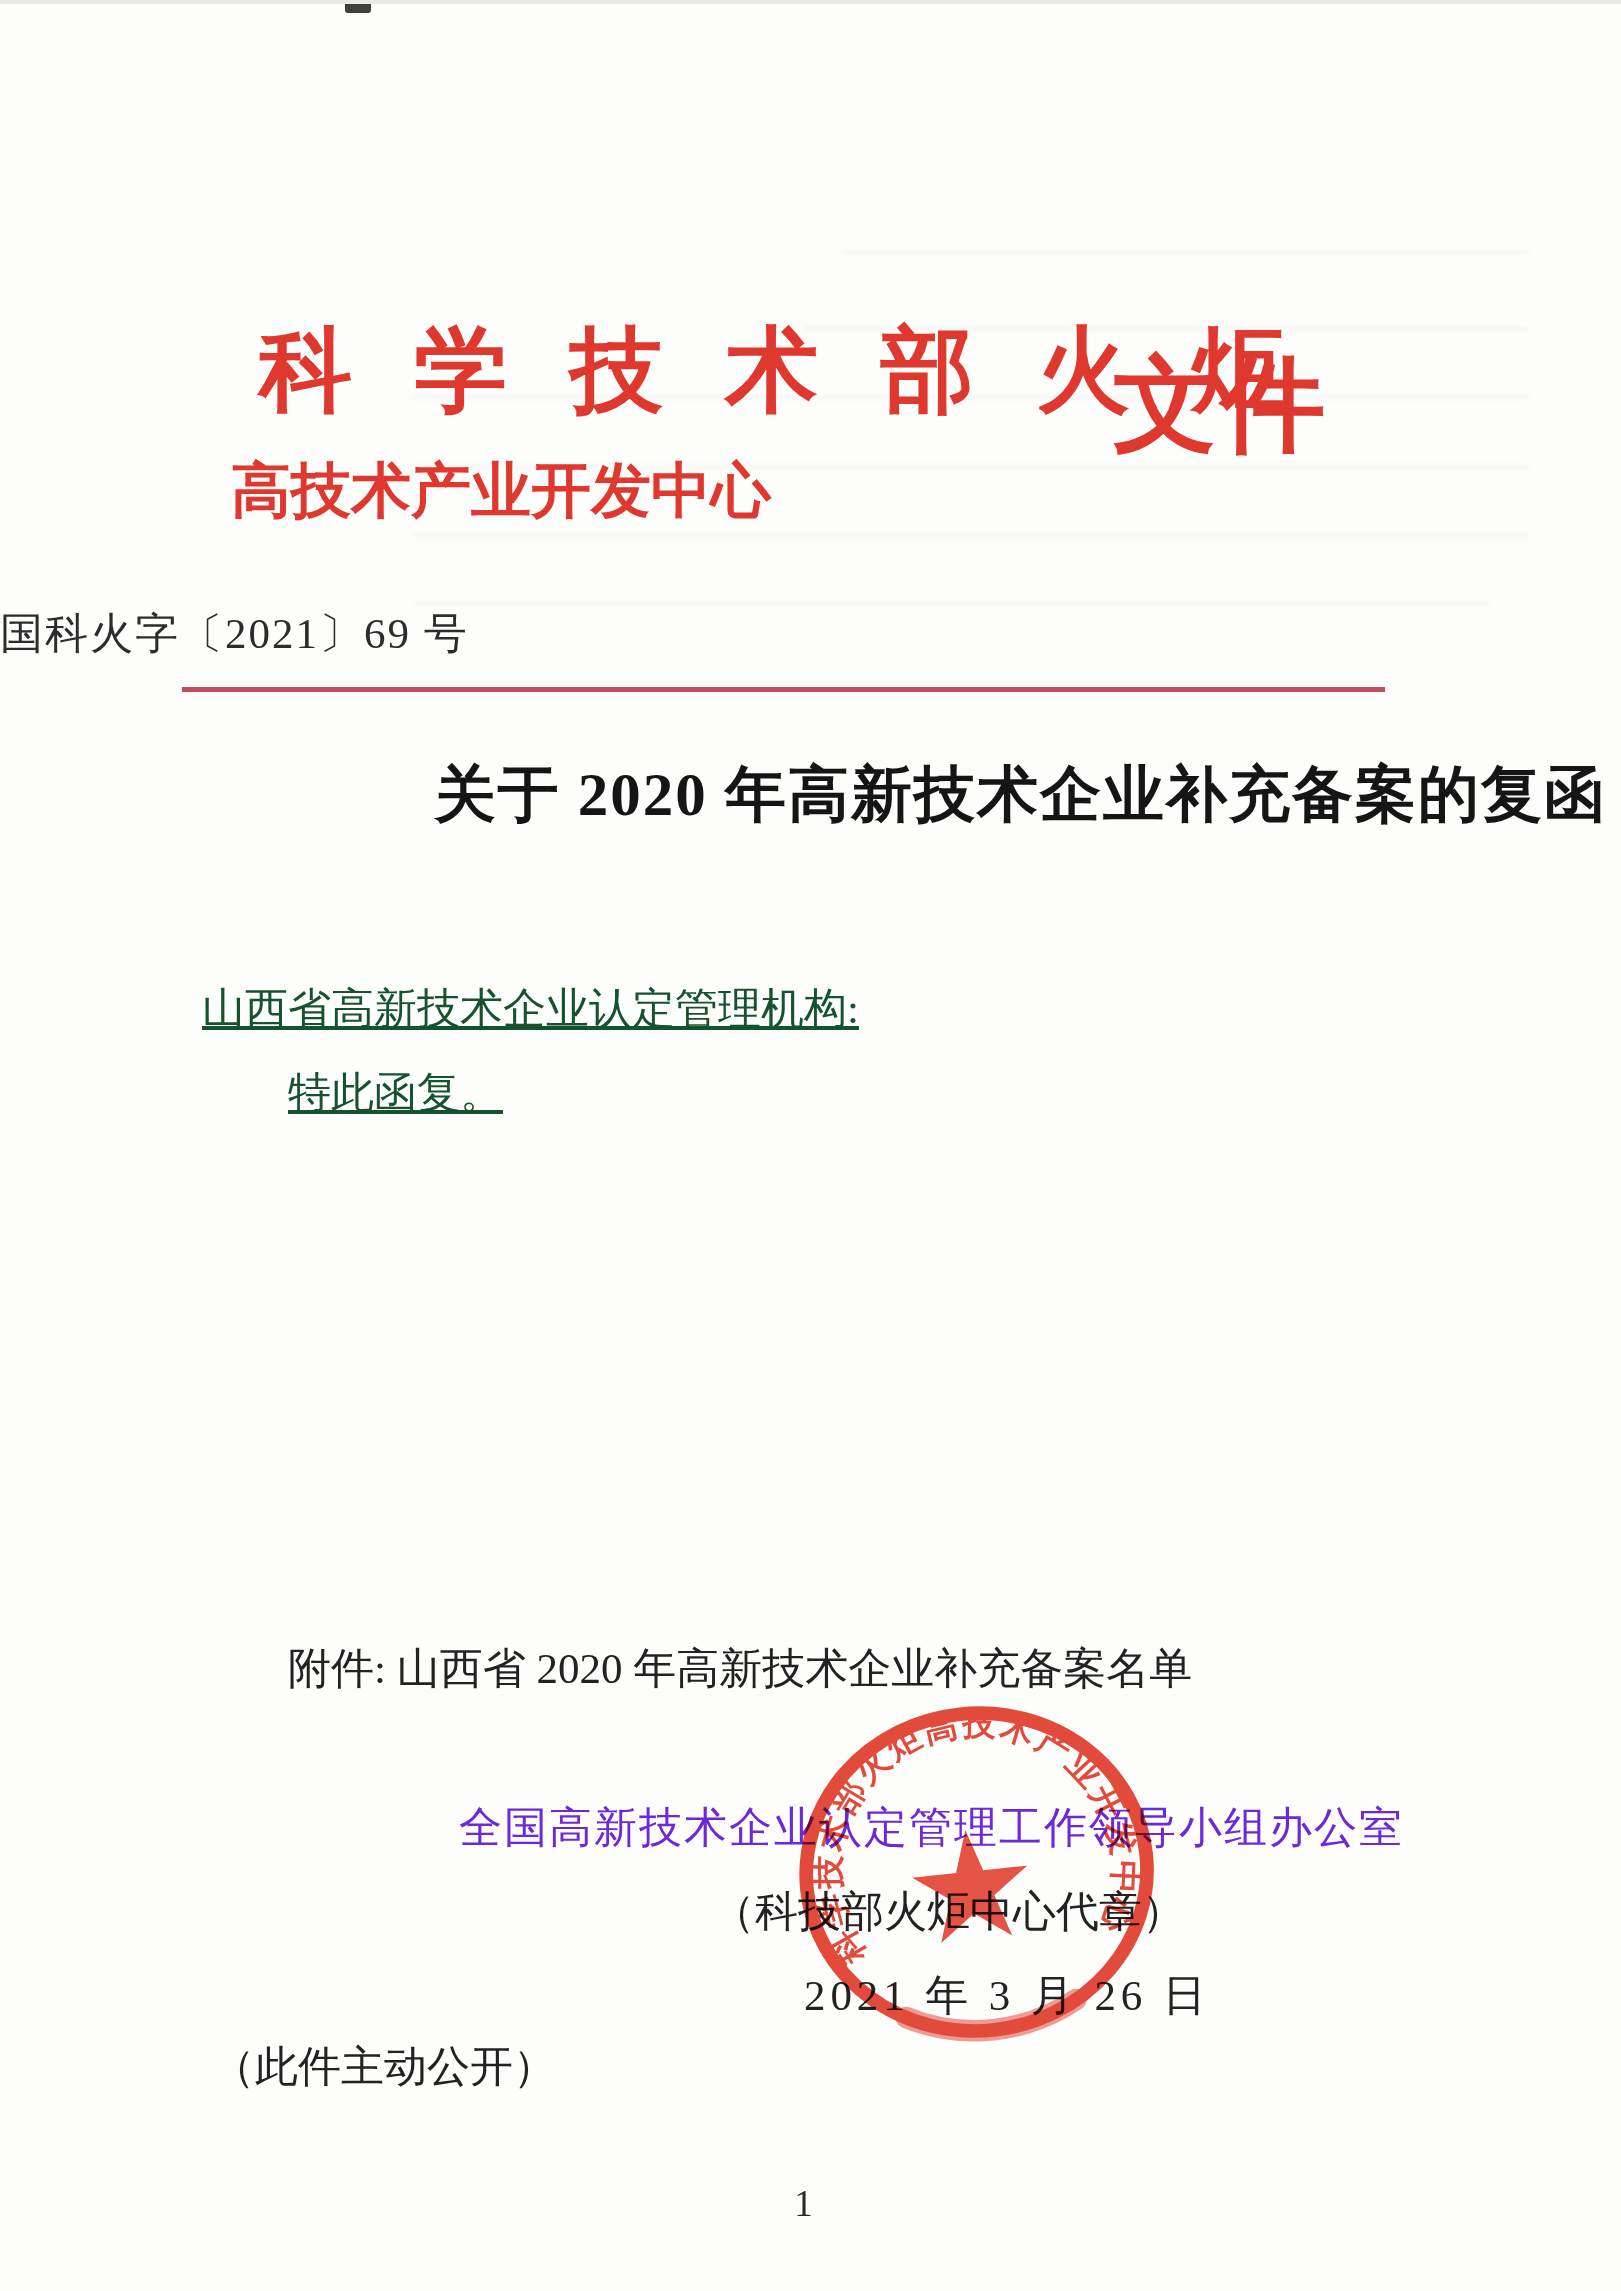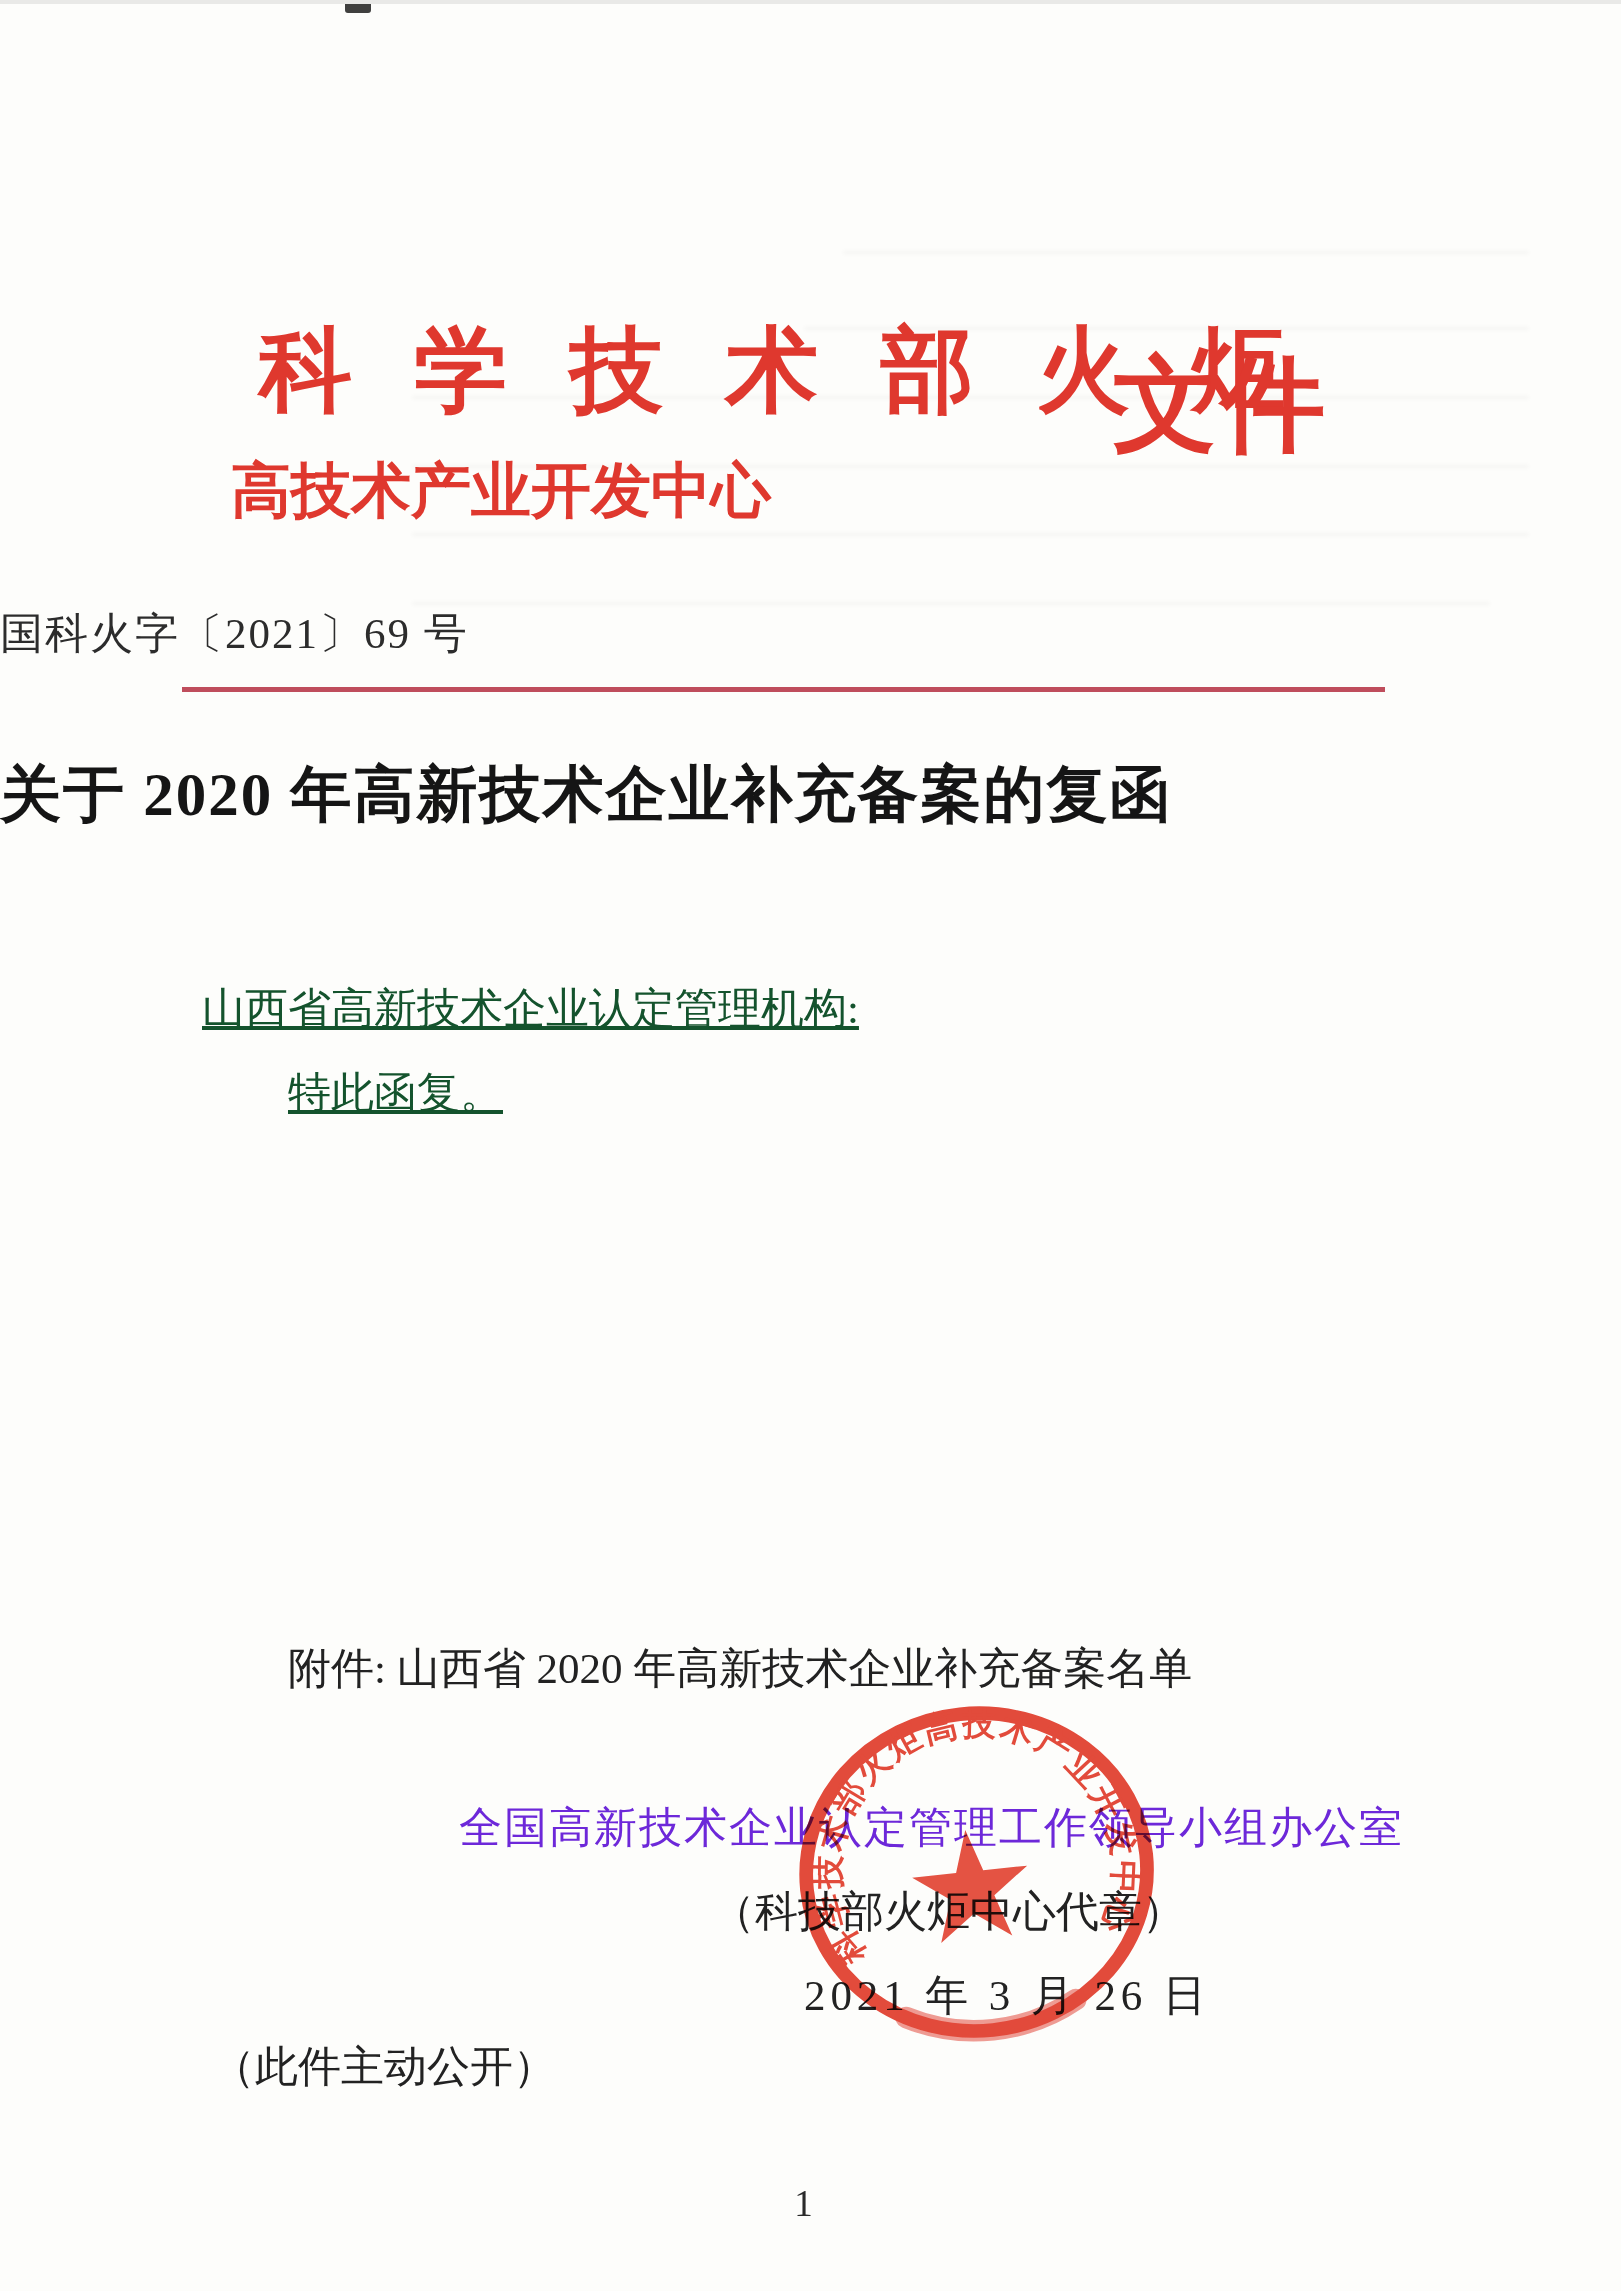--- a/index.html
+++ b/index.html
@@ -36,21 +36,21 @@
     text-align:left;font-size:43px;line-height:1.1;
     letter-spacing:2px;color:#2c2c2c;
   }
   .rule{
     position:absolute;left:182px;top:683px;width:1203px;height:4.9px;
     background:var(--rule,#bf4d5c);
   }
   
   .title{
     position:absolute;left:0;top:757px;width:1607px;margin:0;
-    text-align:left;font-size:61px;line-height:1.1;font-weight:700;
+    text-align:right;font-size:61px;line-height:1.1;font-weight:700;
     letter-spacing:2px;color:#151515;
   }
   
   .body{
     position:absolute;left:202px;top:963px;width:1208px;
     font-size:43px;line-height:84px;
     text-align:justify;color:#14532d;text-decoration:underline;
   }
   .body p{margin:0;}
   .body p.indent{text-indent:86px;}

